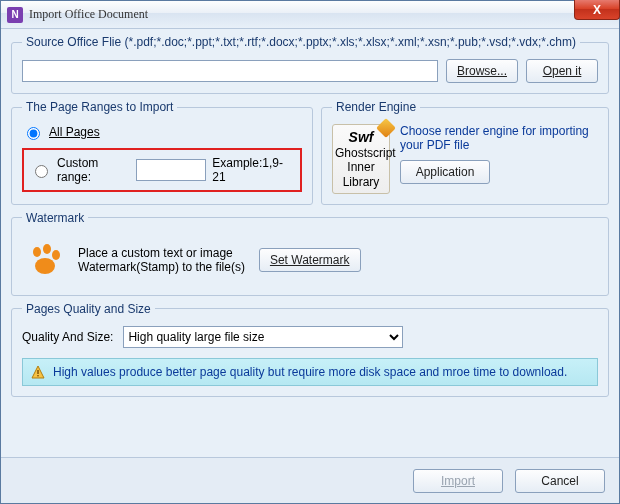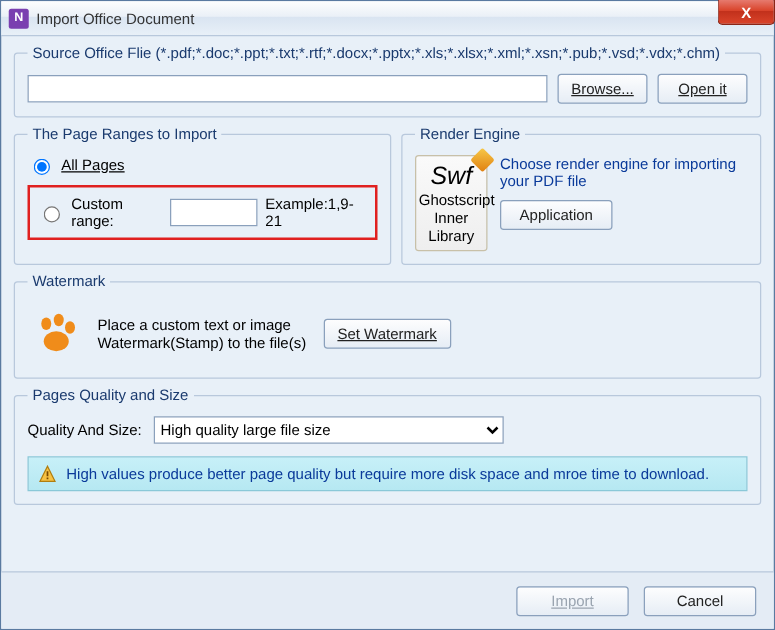--- a/index.html
+++ b/index.html
@@ -17,21 +17,21 @@
     display: flex; align-items: center;
     padding-left: 6px;
     position: relative;
   }
   .titlebar .app-icon {
     width: 16px; height: 16px; margin-right: 6px;
     background: #7a3fb0; border-radius: 2px;
     display:flex; align-items:center; justify-content:center;
     color:#fff; font-size:10px; font-weight:bold;
   }
-  .titlebar .title { color: #333; }
+  .titlebar .title { color: #333; font-family: Liberation Serif, serif; }
   .close-btn {
     position: absolute; right: -1px; top: -1px;
     width: 46px; height: 20px;
     background: linear-gradient(to bottom, #e67a6e 0%, #d9432a 45%, #c1301b 46%, #d9432a 100%);
     border: 1px solid #8a2516; border-top: none;
     border-radius: 0 0 4px 4px;
     color: #fff; font-weight: bold;
     display:flex; align-items:center; justify-content:center;
     cursor: pointer;
   }
@@ -175,21 +175,21 @@
           <input type="text" class="field" style="width: 70px;" value="">
           <span>Example:1,9-21</span>
         </div>
       </fieldset>
 
       <fieldset class="group">
         <legend>Render Engine</legend>
         <div class="render-row">
           <div class="swf-tile">
             <div class="pencil"></div>
-            <div style="font-weight:normal;font-style:italic;font-size:20px">Swf</div>
+            <div style="font-weight:bold;font-style:italic;font-size:14px">Swf</div>
             <div>Ghostscript</div>
             <div>Inner Library</div>
           </div>
           <div class="render-col">
             <span class="blue-link">Choose render engine for importing your PDF file</span>
             <button class="btn" style="width:90px">Application</button>
           </div>
         </div>
       </fieldset>
     </div>

